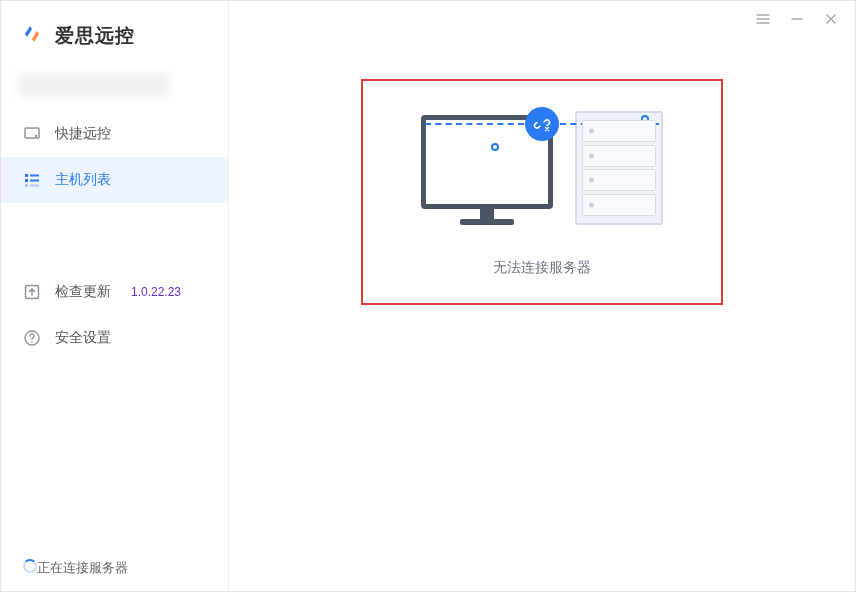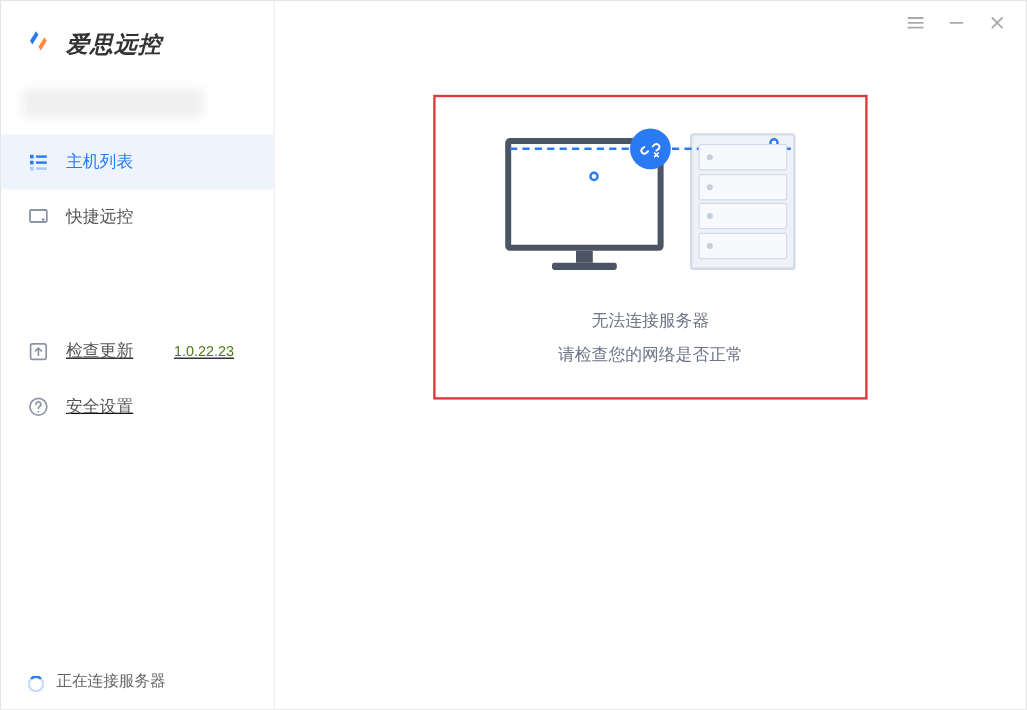--- a/index.html
+++ b/index.html
@@ -6,35 +6,35 @@
   html, body { width: 856px; height: 592px; font-family: "PingFang SC", "Microsoft YaHei", sans-serif; background: #fff; overflow: hidden; }
   .app { display: flex; width: 100%; height: 100%; border: 1px solid #e5e5e5; position: relative; }
   
   
   .titlebar { position: absolute; top: 0; right: 0; display: flex; gap: 18px; padding: 10px 16px; z-index: 10; }
   .titlebar span { width: 16px; height: 16px; display: flex; align-items: center; justify-content: center; color: #999; cursor: pointer; }
   
   
   .sidebar { width: 228px; height: 100%; background: #fff; border-right: 1px solid #eee; display: flex; flex-direction: column; }
   .logo-row { display: flex; align-items: center; gap: 10px; padding: 20px 18px 14px 18px; }
-  .logo-text { font-size: 19px; font-weight: 600; color: #333; letter-spacing: 1px; font-style: italic; }
+  .logo-text { font-size: 19px; font-weight: 600; color: #333; letter-spacing: 1px; }
   .user-row { padding: 8px 18px 14px 18px; height: 40px; }
   .user-blur { width: 150px; height: 24px; background: #f0f0f0; filter: blur(4px); }
   
   .nav { padding: 6px 0 0 0; }
   .nav-item { display: flex; align-items: center; gap: 14px; padding: 14px 22px; color: #555; cursor: pointer; font-size: 14px; }
   .nav-item.active { background: #eef4fd; color: #2a7af3; }
   .nav-item .icon { width: 18px; height: 18px; display: flex; align-items: center; justify-content: center; }
   
-  .bottom-nav { margin-top: 60px; text-decoration: underline; }
-  .version { font-size: 12px; color: #4d7c0f; margin-left: 20px; }
+  .bottom-nav { margin-top: 60px; }
+  .version { font-size: 12px; color: #6d28d9; margin-left: 6px; }
   .dot-badge { position: relative; }
   .dot-badge::after { content: ""; position: absolute; top: -4px; right: -8px; width: 7px; height: 7px; background: #ff4040; border-radius: 50%; }
   
-  .status-bar { margin-top: auto; padding: 14px 22px; display: flex; align-items: flex-end; gap: 10px; color: #666; font-size: 13px; }
+  .status-bar { margin-top: auto; padding: 14px 22px; display: flex; align-items: flex-start; color: #666; font-size: 13px; }
   .spinner { width: 14px; height: 14px; border: 2px solid #c9dcfb; border-top-color: #2a7af3; border-radius: 50%; animation: spin 1s linear infinite; }
   @keyframes spin { to { transform: rotate(360deg); } }
   
   
   .main { flex: 1; display: flex; align-items: flex-start; justify-content: center; padding-top: 78px; }
   .error-box { width: 362px; border: 2px solid #e03b3b; padding: 26px 20px 22px 20px; display: flex; flex-direction: column; align-items: center; }
   .illus { width: 100%; display: flex; align-items: flex-end; justify-content: center; gap: 22px; position: relative; margin-bottom: 28px; margin-top: 4px; }
   .badge-circle { position: absolute; top: -4px; left: 50%; transform: translateX(-50%); width: 34px; height: 34px; background: #2a7af3; border-radius: 50%; display: flex; align-items: center; justify-content: center; z-index: 5; }
   .dashed-line { position: absolute; top: 12px; border-top: 2px dashed #2a7af3; width: 130px; }
   .dashed-left { left: 42px; }
@@ -85,41 +85,41 @@
         </svg>
       </span>
       <span class="logo-text">爱思远控</span>
     </div>
 
     <div class="user-row">
       <div class="user-blur"></div>
     </div>
 
     <div class="nav">
+      <div class="nav-item">
+        <span class="icon">
+          <svg width="18" height="18" viewBox="0 0 18 18" fill="none">
+              <rect x="2" y="3" width="14" height="10" rx="1" stroke="#8a94a6" stroke-width="1.5"></rect>
+              <circle cx="13" cy="11" r="1.2" fill="#8a94a6"></circle>
+            </svg>
+        </span>
+        <span>快捷远控</span>
+      </div>
       <div class="nav-item active">
         <span class="icon">
           <svg width="18" height="18" viewBox="0 0 18 18" fill="none">
               <rect x="2" y="3" width="3" height="3" fill="#2a7af3"></rect>
               <rect x="7" y="3.5" width="9" height="2" fill="#2a7af3"></rect>
               <rect x="2" y="8" width="3" height="3" fill="#2a7af3"></rect>
               <rect x="7" y="8.5" width="9" height="2" fill="#2a7af3"></rect>
               <rect x="2" y="13" width="3" height="3" fill="#a9c8f8"></rect>
               <rect x="7" y="13.5" width="9" height="2" fill="#a9c8f8"></rect>
             </svg>
         </span>
         <span>主机列表</span>
-      </div>
-      <div class="nav-item">
-        <span class="icon">
-          <svg width="18" height="18" viewBox="0 0 18 18" fill="none">
-              <rect x="2" y="3" width="14" height="10" rx="1" stroke="#8a94a6" stroke-width="1.5"></rect>
-              <circle cx="13" cy="11" r="1.2" fill="#8a94a6"></circle>
-            </svg>
-        </span>
-        <span>快捷远控</span>
       </div>
     </div>
 
     <div class="nav bottom-nav">
       <div class="nav-item">
         <span class="icon">
           <svg width="18" height="18" viewBox="0 0 18 18" fill="none">
               <rect x="2.5" y="2.5" width="13" height="13" rx="1.5" stroke="#8a94a6" stroke-width="1.4"></rect>
               <path d="M9 12V6M9 6l-2.5 2.5M9 6l2.5 2.5" stroke="#8a94a6" stroke-width="1.4" stroke-linecap="round" stroke-linejoin="round"></path>
             </svg>
@@ -165,17 +165,16 @@
         </div>
         <div class="server">
           <div class="server-unit"></div>
           <div class="server-unit"></div>
           <div class="server-unit"></div>
           <div class="server-unit"></div>
         </div>
       </div>
       <div class="error-text">
         <div>无法连接服务器</div>
-        <div>请检查您的网络是否正常</div>
       </div>
     </div>
   </div>
 </div>
 
 </body></html>

